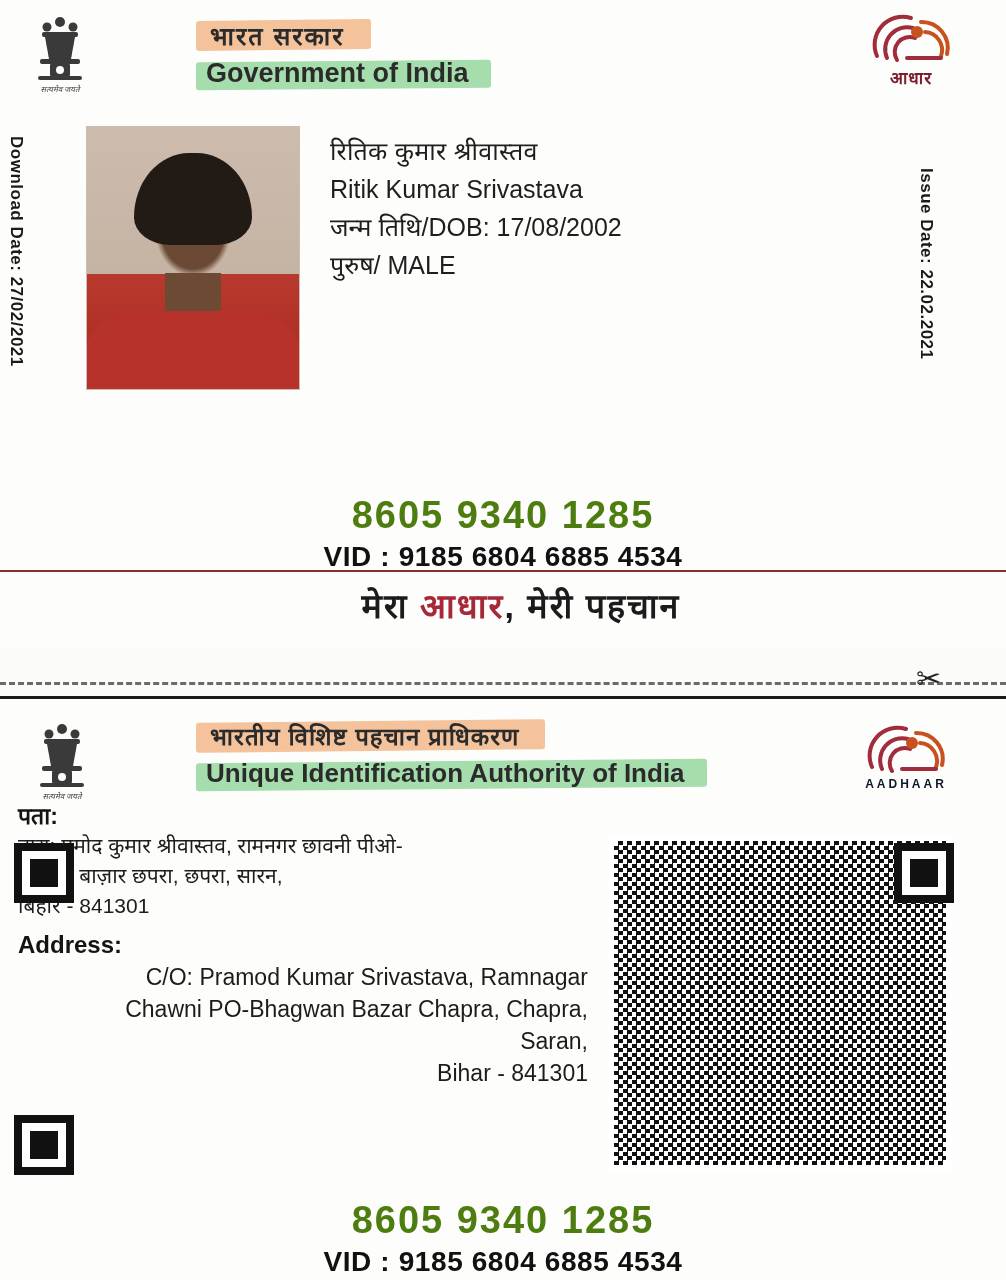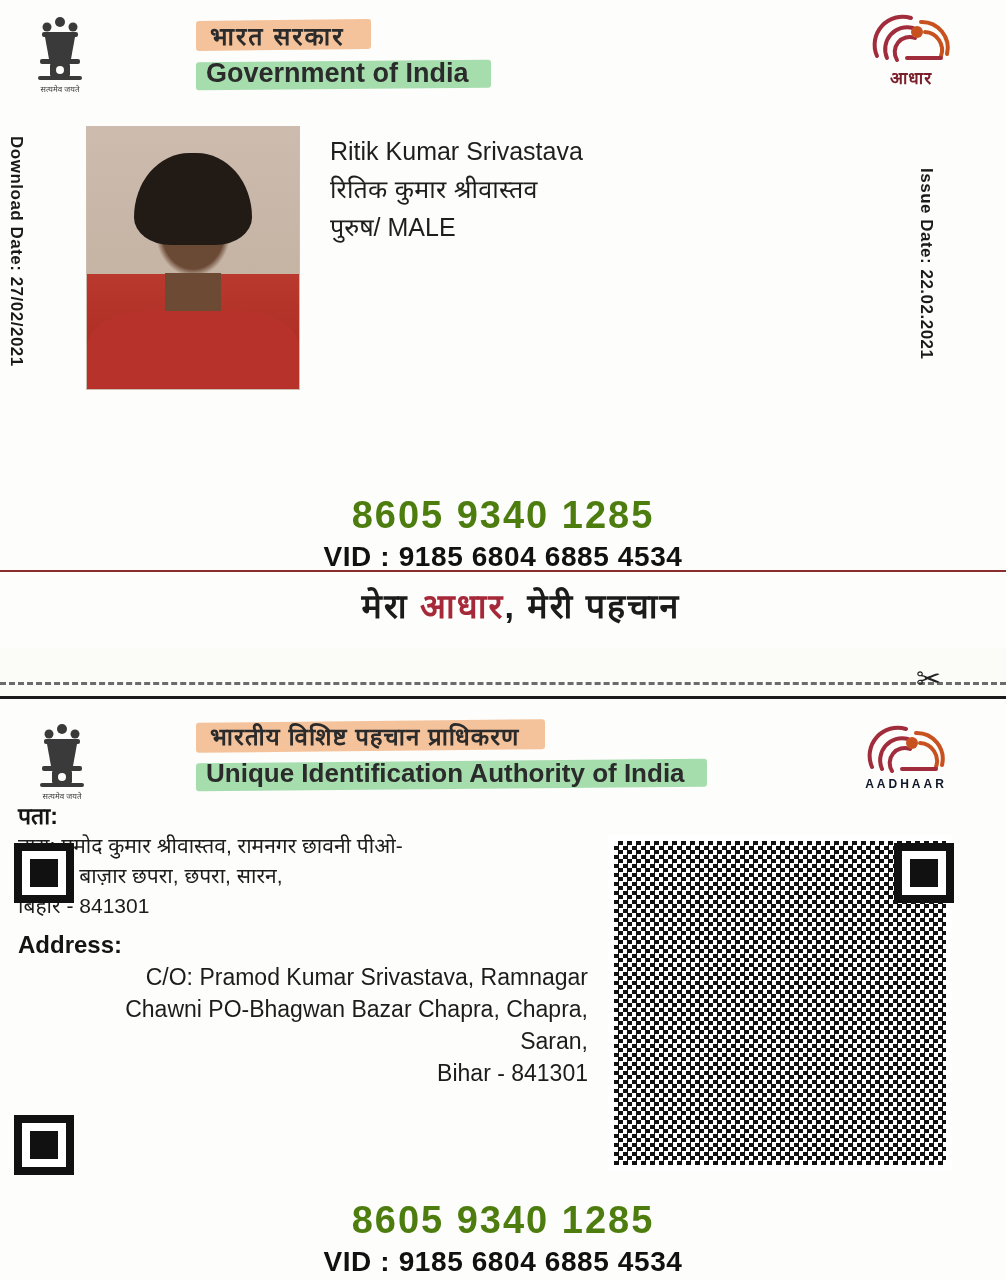--- a/index.html
+++ b/index.html
@@ -28,20 +28,21 @@
     top: 0;
     height: 648px;
     border-bottom: 3px solid #1a1a1a;
   }
 
   .emblem {
     position: absolute;
     width: 60px;
     height: 92px;
     text-align: left;
+    font-style: italic;
   }
   .emblem svg { width: 100%; height: 100%; }
 
   .gov-head {
     position: absolute;
     left: 196px;
     top: 16px;
     width: 560px;
   }
   .hi-band {
@@ -357,22 +358,23 @@
   <div class="vert" id="issue-date">Issue Date: 22.02.2021</div>
 
   <div id="photo">
     <div class="face"></div>
     <div class="hair"></div>
     <div class="neck"></div>
     <div class="shirt"></div>
   </div>
 
   <div id="identity">
+    <div class="ln hi">रितिक कुमार श्रीवास्तव</div>
     <div class="ln">Ritik Kumar Srivastava</div>
-    <div class="ln hi">रितिक कुमार श्रीवास्तव</div>
+    <div class="ln">जन्म तिथि/DOB: 17/08/2002</div>
     <div class="ln">पुरुष/ MALE</div>
   </div>
 
   <div class="num-block" id="front-num">
     <div class="aad-num">8605 9340 1285</div>
     <div class="vid-line">VID : 9185 6804 6885 4534</div>
   </div>
 
   <div class="red-rule" id="rule-top"></div>
 

